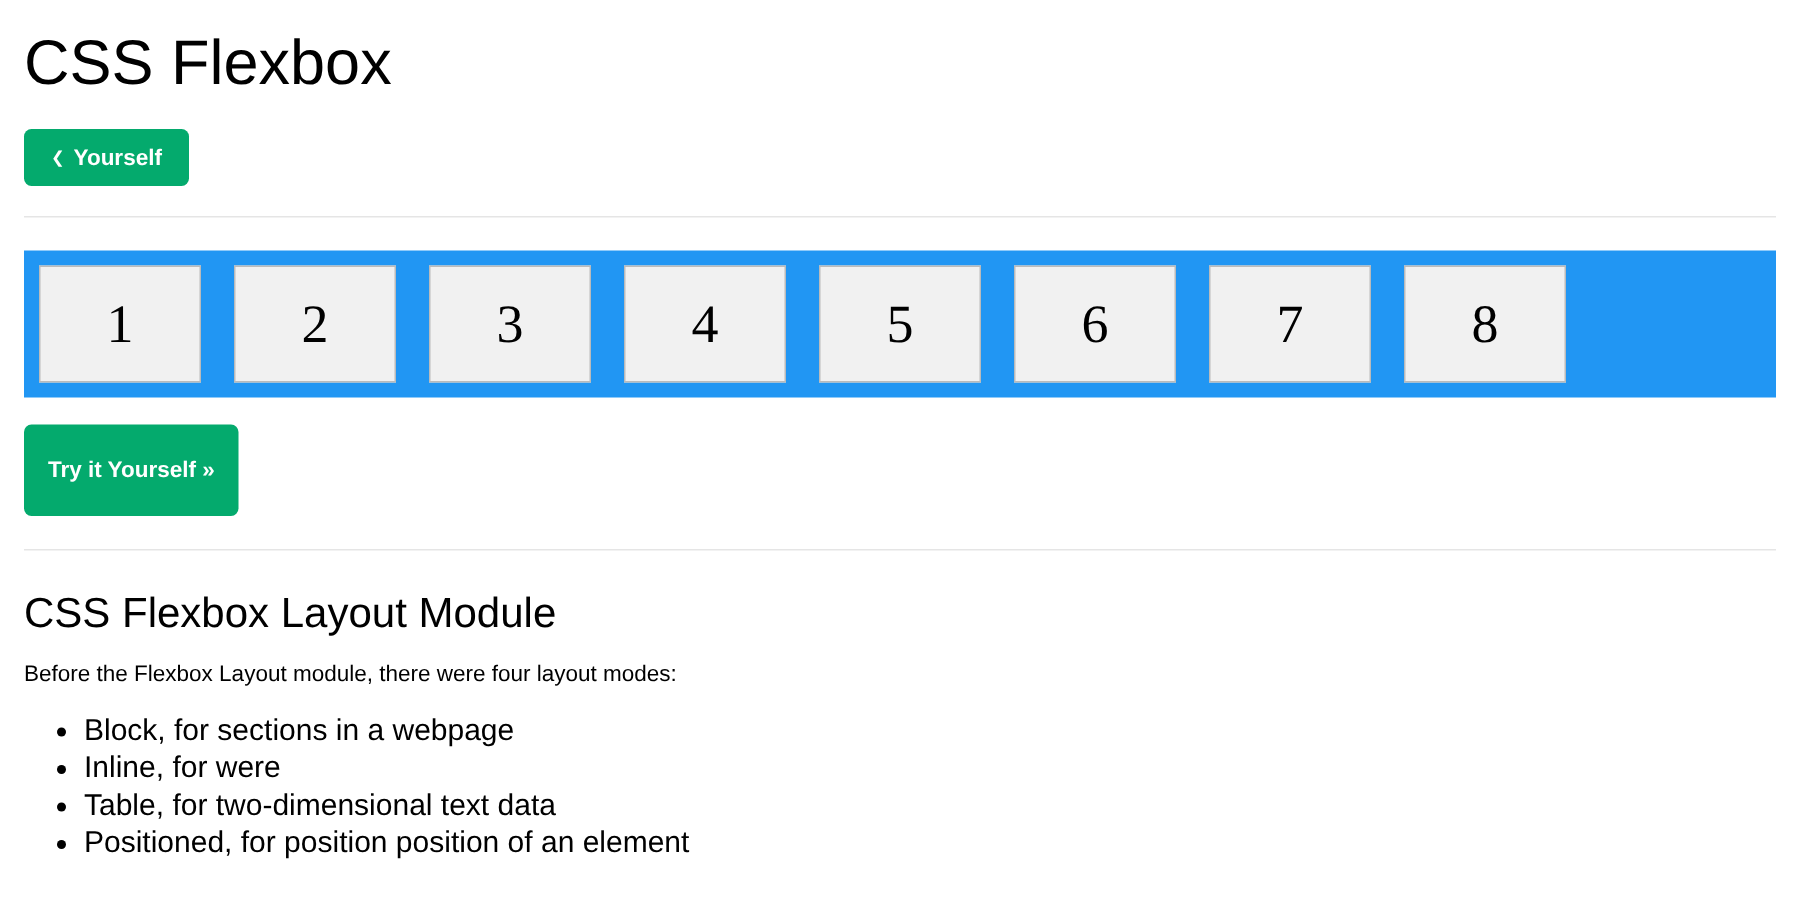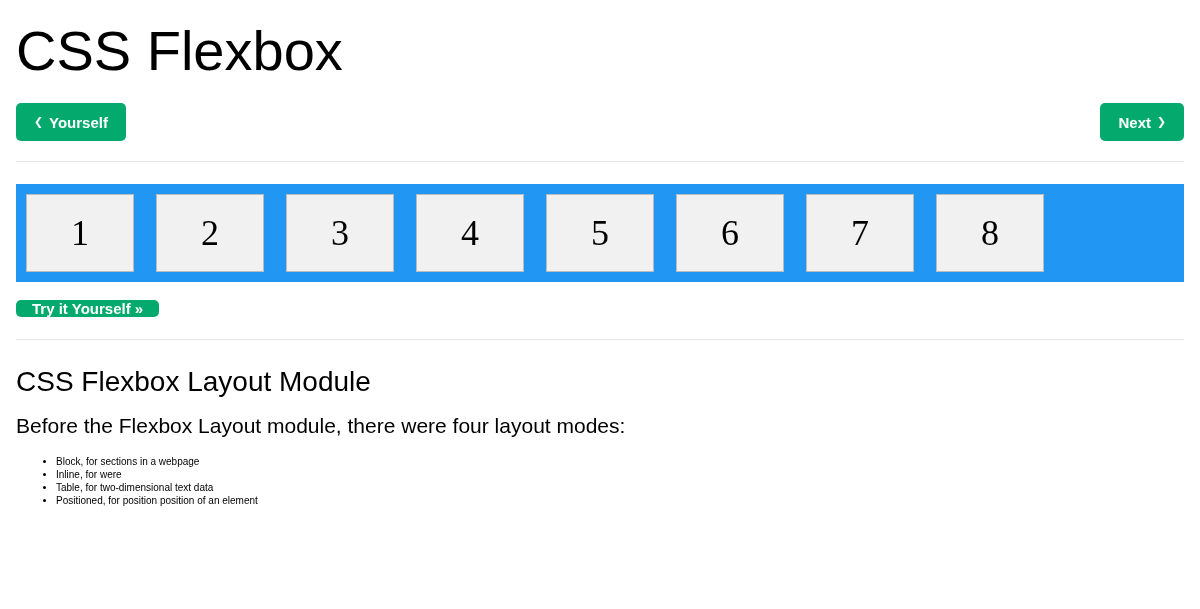--- a/index.html
+++ b/index.html
@@ -6,21 +6,21 @@
   body {
     margin: 0;
     padding: 0 16px;
     font-family: Verdana, Geneva, sans-serif;
     color: #000;
     background: #fff;
   }
   h1.page-title {
     font-family: "Segoe UI", Arial, sans-serif;
     font-weight: 400;
-    font-size: 56px;
+    font-size: 42px;
     margin: 18px 0 20px 0;
     color: #000;
   }
   .nav-row {
     display: flex;
     justify-content: space-between;
     margin-bottom: 20px;
   }
   .btn {
     display: inline-flex;
@@ -66,62 +66,58 @@
     font-family: "Times New Roman", serif;
     font-size: 36px;
     color: #000;
   }
   .try-btn {
     background: #04AA6D;
     color: #fff;
     font-family: Verdana, sans-serif;
     font-size: 15px;
     font-weight: 700;
-    padding: 0 16px;
+    padding: 22px 16px;
     border: none;
     border-radius: 5px;
     cursor: pointer;
     margin-bottom: 22px;
   }
   h2.section-title {
     font-family: "Segoe UI", Arial, sans-serif;
     font-weight: 400;
     font-size: 28px;
     margin: 26px 0 16px 0;
   }
   p.intro {
     font-family: Verdana, sans-serif;
-    font-size: 21px;
+    font-size: 15px;
     margin: 0 0 18px 0;
   }
   ul.modes {
     font-family: Verdana, sans-serif;
-    font-size: 10px;
+    font-size: 20px;
     margin: 0;
     padding-left: 40px;
   }
   ul.modes li {
     margin: 2px 0;
   }
 </style>
 </head>
 <body>
 
 
 
 <h1 class="page-title">CSS Flexbox</h1>
 
 <div class="nav-row">
   <button class="btn btn-prev">
     <span class="chev">❮</span>
     <span>Yourself</span>
-  </button>
-  <button class="btn btn-next">
-    <span>Next</span>
-    <span class="chev">❯</span>
   </button>
 </div>
 
 <hr class="divider">
 
 <div class="demo-wrap">
   <div class="flex-demo">
     <div class="flex-item">1</div>
     <div class="flex-item">2</div>
     <div class="flex-item">3</div>

